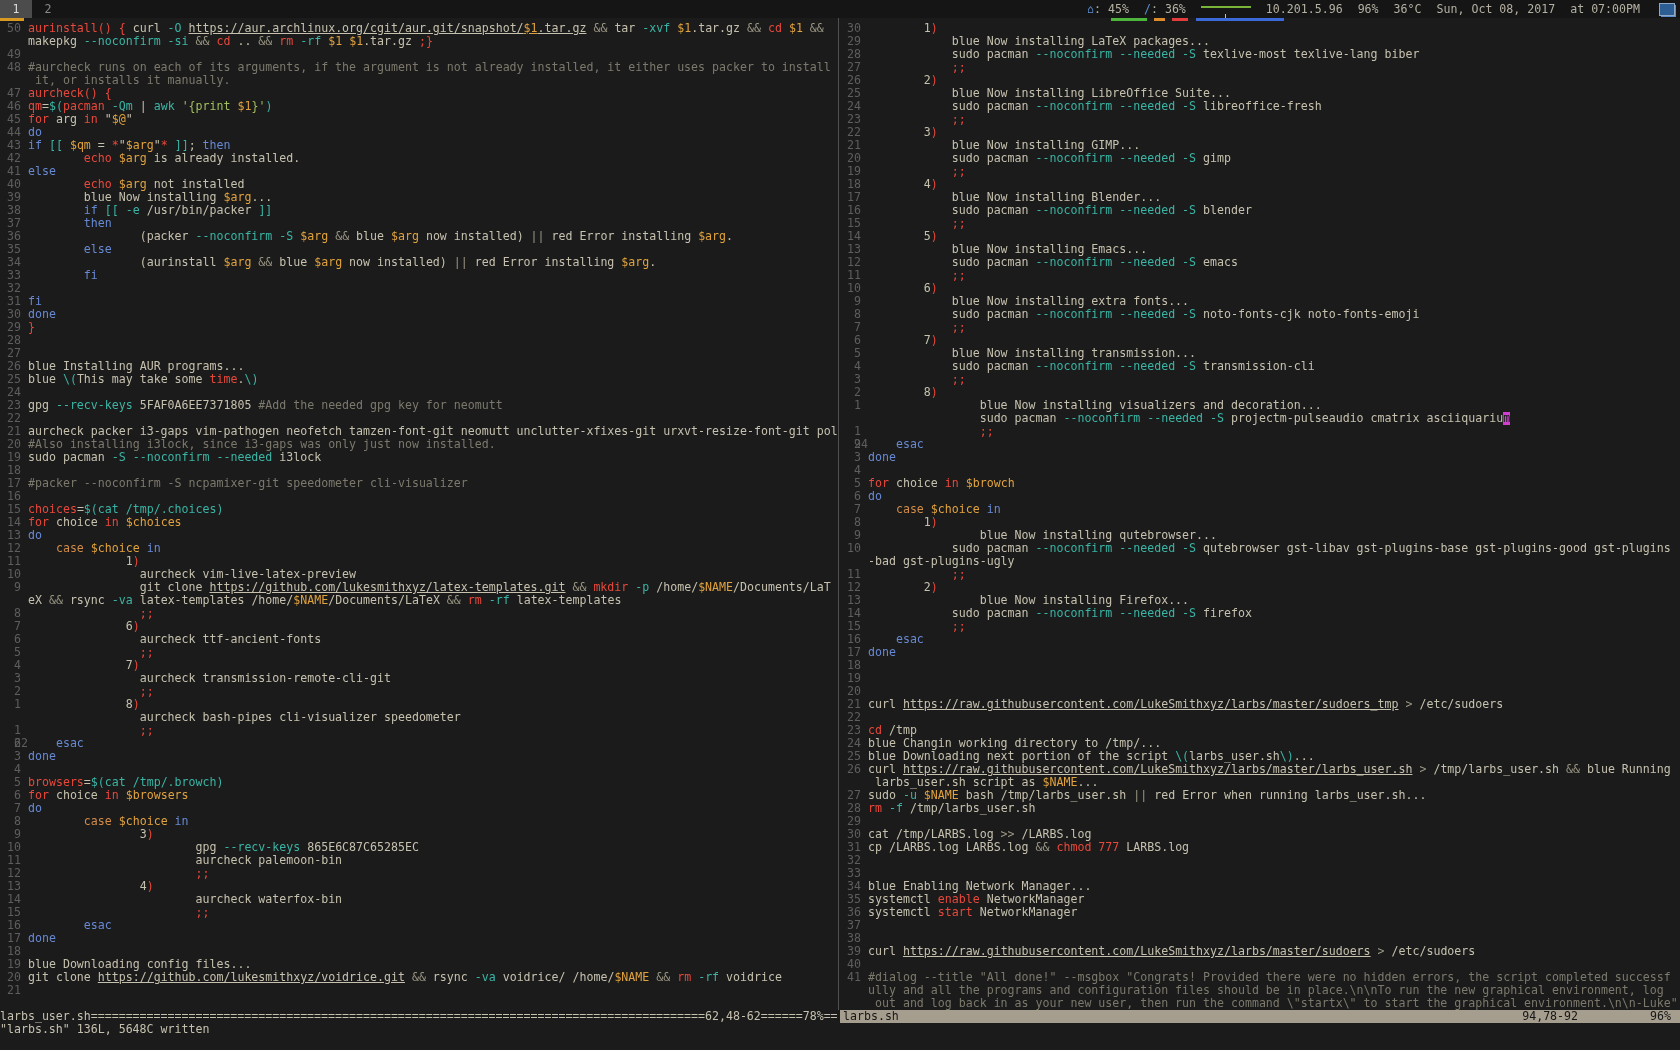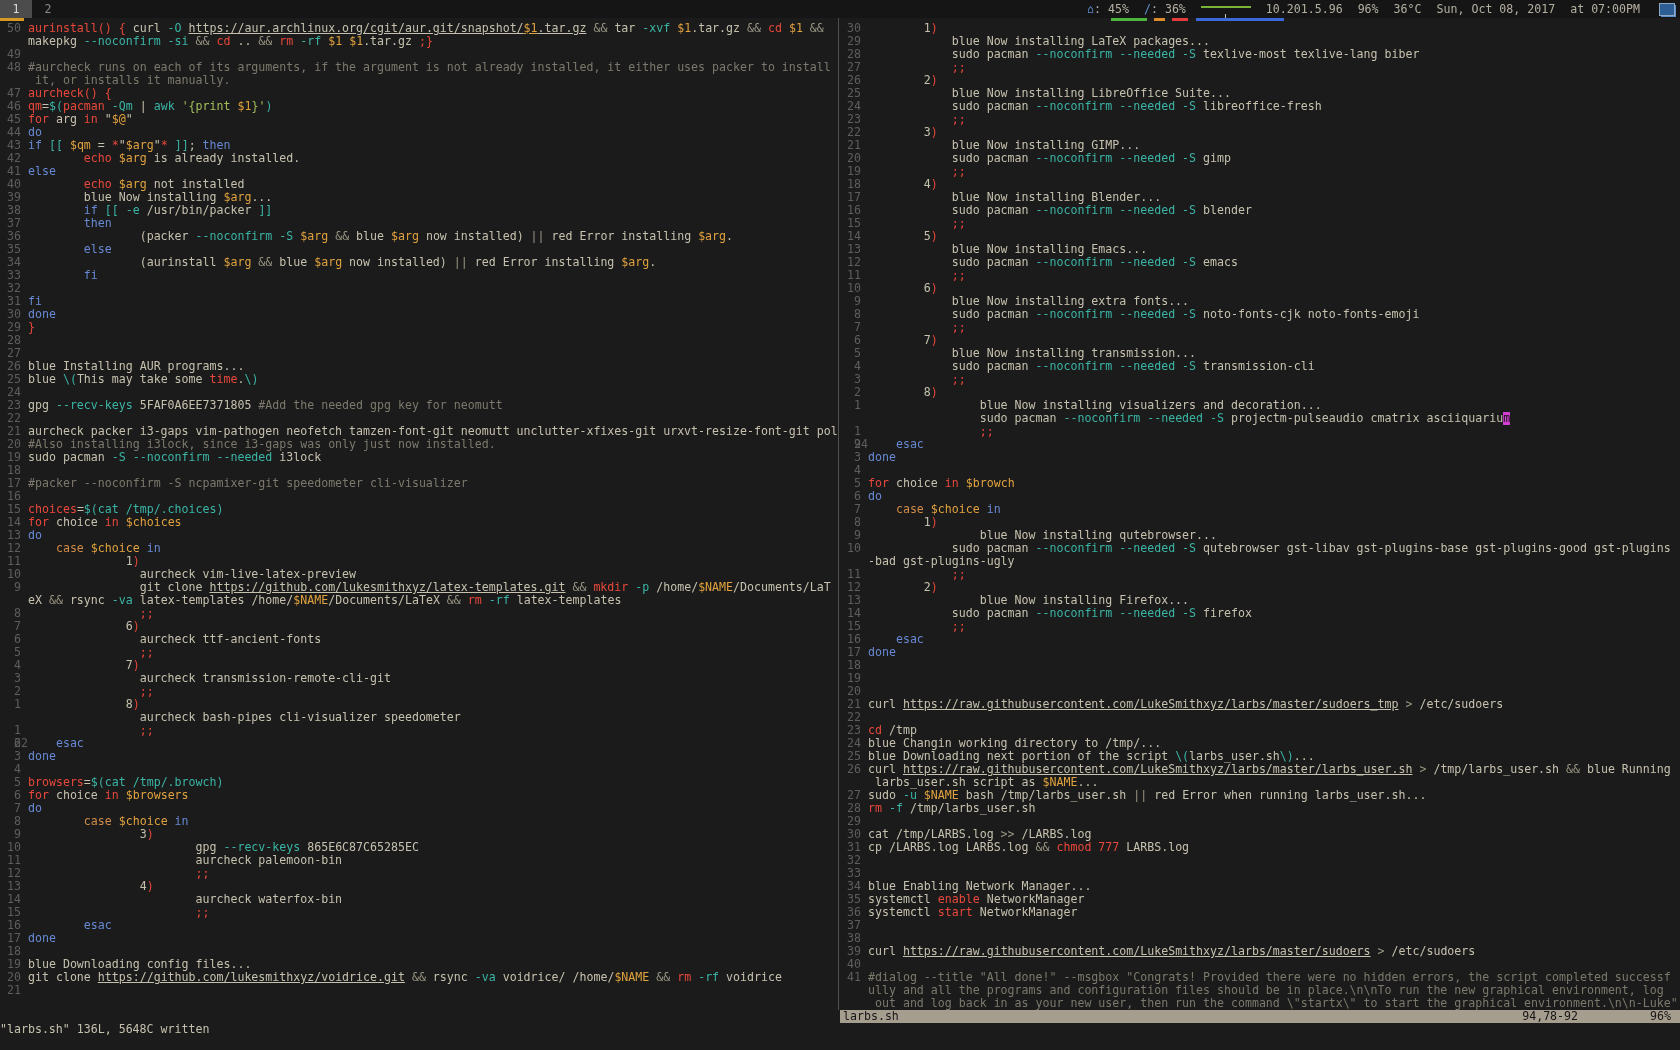--- a/index.html
+++ b/index.html
@@ -234,20 +234,21 @@
         <div class="row"><span class="num">36</span><span class="code"><span class="c-fg">systemctl </span><span class="c-red">start</span><span class="c-fg"> NetworkManager</span></span></div>
         <div class="row"><span class="num">37</span><span class="code"></span></div>
         <div class="row"><span class="num">38</span><span class="code"></span></div>
         <div class="row"><span class="num">39</span><span class="code"><span class="c-fg">curl </span><span class="c-url">https://raw.githubusercontent.com/LukeSmithxyz/larbs/master/sudoers</span><span class="c-opr"> &gt; </span><span class="c-fg">/etc/sudoers</span></span></div>
         <div class="row"><span class="num">40</span><span class="code"></span></div>
         <div class="row"><span class="num">41</span><span class="code"><span class="c-com">#dialog --title "All done!" --msgbox "Congrats! Provided there were no hidden errors, the script completed successf</span></span></div>
         <div class="row"><span class="num"></span><span class="code"><span class="c-com">ully and all the programs and configuration files should be in place.\n\nTo run the new graphical environment, log</span></span></div>
         <div class="row"><span class="num"></span><span class="code"><span class="c-com"> out and log back in as your new user, then run the command \"startx\" to start the graphical environment.\n\n-Luke"</span></span></div>
       </div>
 
+    <div id="stl-left">larbs_user.sh========================================================================================62,48-62======78%==</div>
 
     <div id="stl-right">
       <span class="file">larbs.sh</span>
       <span class="rgt">
         <span class="pos">94,78-92</span>
         <span class="pct">96%</span>
       </span>
     </div>
 
     <div id="cmdline">"larbs.sh" 136L, 5648C written</div>

